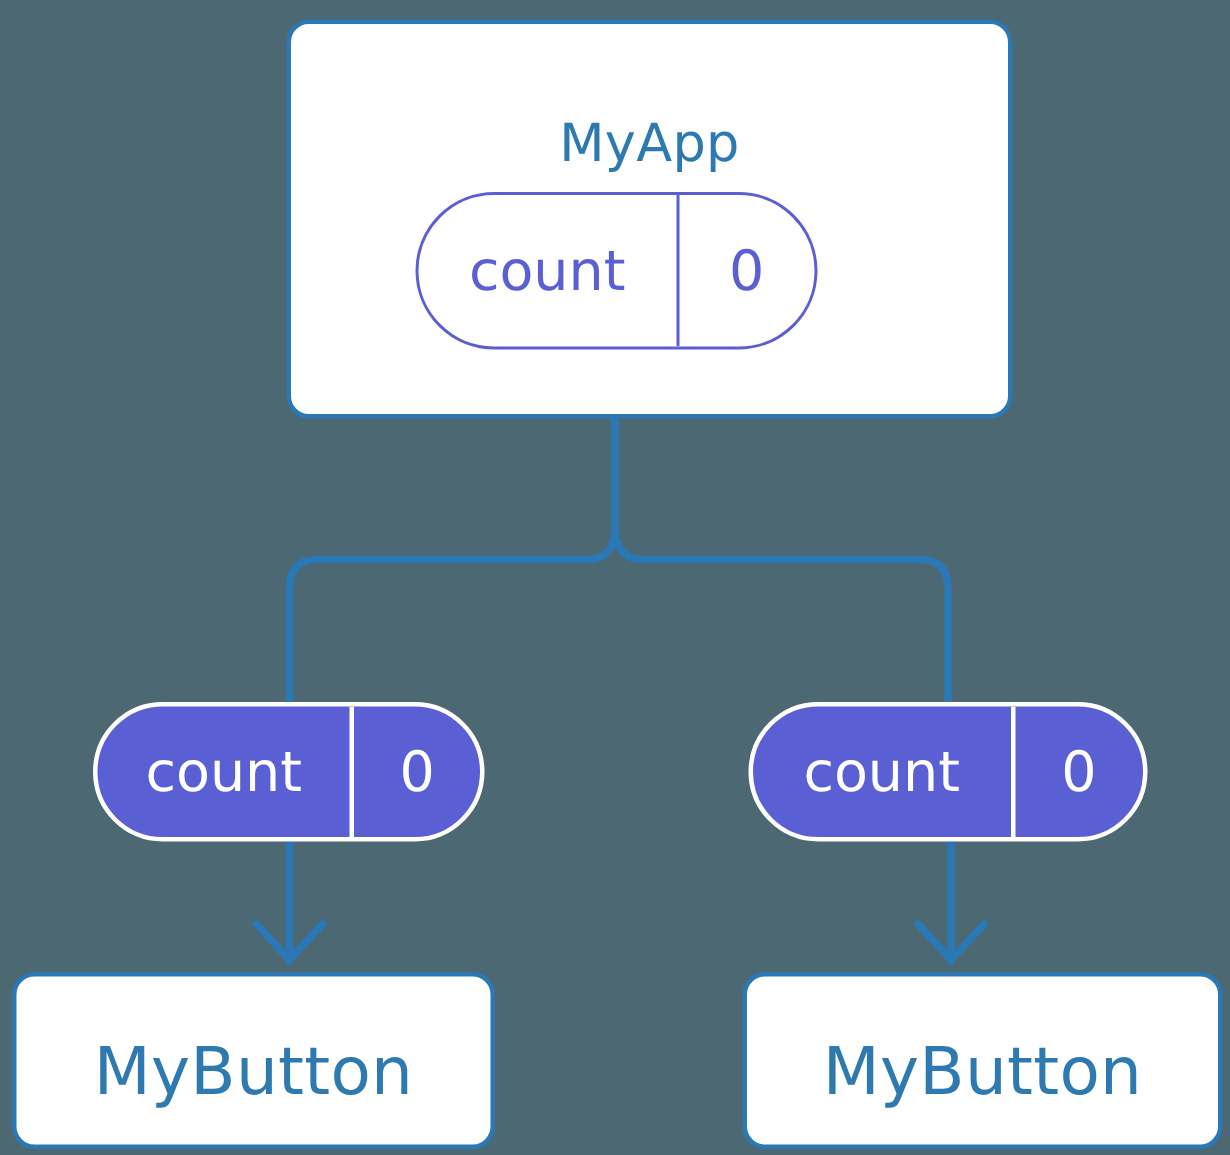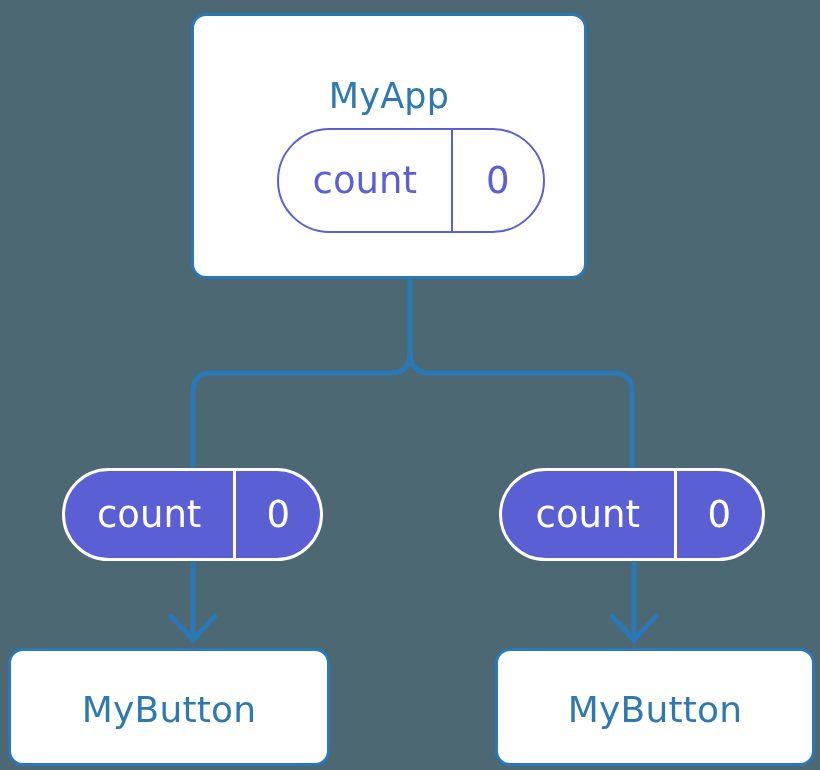--- a/index.html
+++ b/index.html
@@ -43,42 +43,42 @@
     color: #2e7ab0;
     font-size: 35px;
     font-weight: 400;
     letter-spacing: 0.2px;
     white-space: nowrap;
   }
 
   #app-box {
     left: 191px;
     top: 13px;
-    width: 396px;
+    width: 484px;
     height: 266px;
   }
   #app-title {
     top: 60px;
   }
 
   #btn-left-box {
     left: 8px;
     top: 648px;
     width: 322px;
     height: 118px;
   }
   #btn-right-box {
     left: 495px;
     top: 648px;
     width: 320px;
     height: 118px;
   }
   .button-title {
     top: 38px;
-    font-size: 36px;
+    font-size: 44px;
   }
 
   
   .state-pill {
     position: absolute;
     display: flex;
     align-items: stretch;
     box-sizing: border-box;
     border-radius: 999px;
     overflow: hidden;

